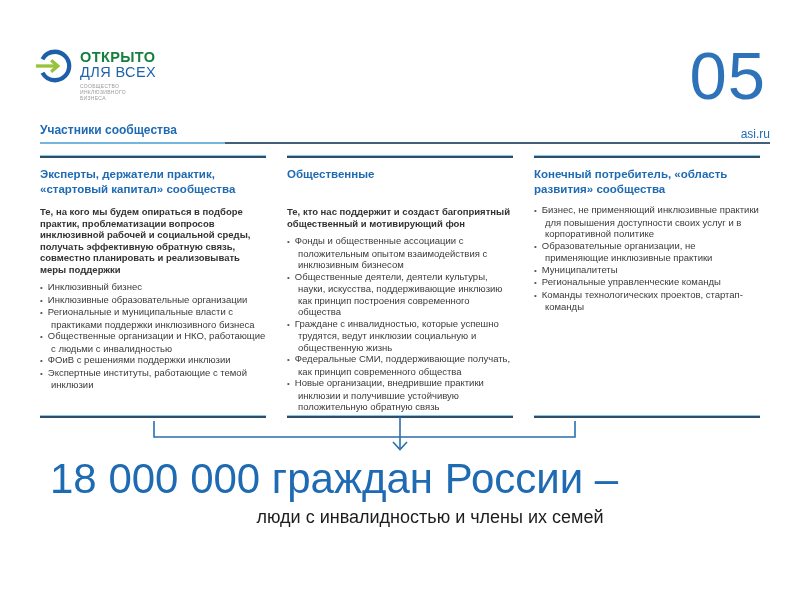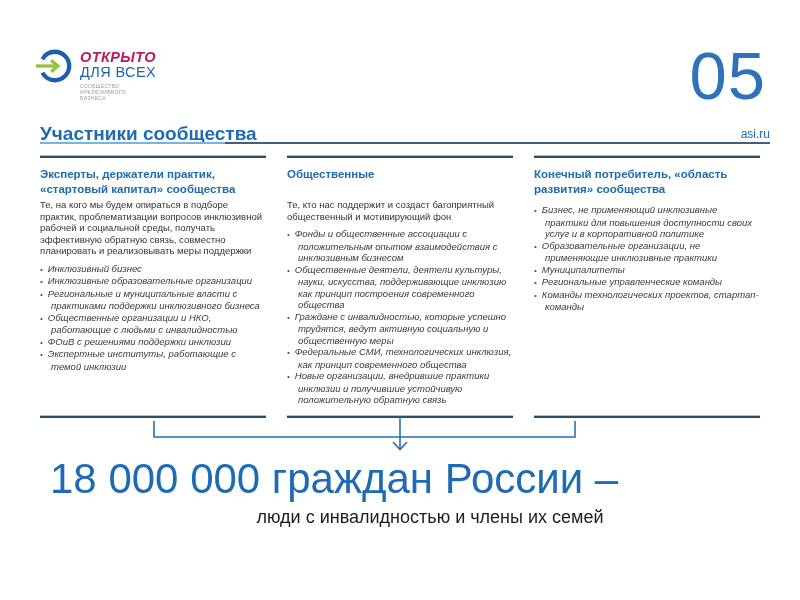--- a/index.html
+++ b/index.html
@@ -3,44 +3,44 @@
 <meta charset="utf-8">
 <style>
   * { margin:0; padding:0; box-sizing:border-box; }
   html,body { background:#ffffff; }
   body { width:800px; height:600px; font-family:"Liberation Sans", sans-serif; }
   .slide { position:relative; width:800px; height:600px; background:#fff; overflow:hidden; }
 
   
   .logo { position:absolute; left:35px; top:47px; display:flex; align-items:flex-start; gap:7px; }
   .logo-text { padding-top:3px; }
-  .logo-line1 { color:#be185d; font-weight:700; font-size:14.5px; line-height:15px; letter-spacing:.4px;font-style:italic; }
+  .logo-line1 { color:#15803d; font-weight:700; font-size:14.5px; line-height:15px; letter-spacing:.4px; }
   .logo-line2 { color:#1d64ad; font-weight:400; font-size:14.5px; line-height:15px; letter-spacing:.4px; }
   .logo-sub   { color:#9a9a9a; font-size:5px; line-height:6px; margin-top:3px; letter-spacing:.3px; width:70px; }
 
   
   .page-number { position:absolute; top:36px; right:34px; font-size:67px; line-height:80px;
                  color:#2e73ba; font-weight:400; letter-spacing:1px; }
 
   
-  .page-title { position:absolute; left:40px; top:123px; font-size:19px; font-weight:700; color:#1e6ab3; }
+  .page-title { position:absolute; left:40px; top:123px; font-size:12px; font-weight:700; color:#1e6ab3; }
   .site-link  { position:absolute; right:30px; top:127px; font-size:12px; color:#1e6ab3; text-decoration:none; }
   .header-rule { position:absolute; left:40px; top:142px; width:730px; height:2px; background:#42607a; }
   .header-rule::before { content:''; position:absolute; left:0; top:0; width:185px; height:2px; background:#74b6e0; }
 
   
   .columns { position:absolute; left:40px; top:155px; width:720px; display:flex; gap:21px; }
   .col { flex:1 1 0; display:flex; flex-direction:column; height:263px; }
   .col-rule { height:3px; background:linear-gradient(to bottom, #8ec6e8 35%, #2d4e6b 35%); }
   .col-rule.bottom { margin-top:auto; }
   .col-heading { margin-top:9px; min-height:31px; font-size:11.5px; line-height:14.5px;
                  font-weight:700; color:#1e6ab3; }
-  .col-intro { margin-top:1px; font-size:9.5px; line-height:11.5px; font-weight:400; color:#333; }
+  .col-intro { margin-top:8px; font-size:9.5px; line-height:11.5px; font-weight:700; color:#333; }
   .col-intro:empty { display:none; }
-  ul.bullets { margin-top:6px; list-style:none;font-style:italic; }
+  ul.bullets { margin-top:6px; list-style:none; }
   ul.bullets li { font-size:9.5px; line-height:11.5px; color:#3a3a3a;
                   padding-left:11px; text-indent:-11px; }
   ul.bullets li::before { content:'•'; color:#555; margin-right:5px; font-size:8px; }
 
   
   .bracket { position:absolute; left:0; top:414px; }
 
   
   .headline { position:absolute; left:50px; top:455px; width:620px; 
               font-size:42px; line-height:48px; font-weight:500; color:#1e6ab3; }
@@ -88,22 +88,22 @@
       <div class="col-rule bottom"></div>
     </section>
 
     <section class="col">
       <div class="col-rule top"></div>
       <h3 class="col-heading">Общественные</h3>
       <p class="col-intro">Те, кто нас поддержит и создаст багоприятный общественный и мотивирующий фон</p>
       <ul class="bullets">
           <li>Фонды и общественные ассоциации с положительным опытом взаимодействия с инклюзивным бизнесом</li>
           <li>Общественные деятели, деятели культуры, науки, искусства, поддерживающие инклюзию как принцип построения современного общества</li>
-          <li>Граждане с инвалидностью, которые успешно трудятся, ведут активную социальную и общественную меры</li>
-          <li>Федеральные СМИ, технологических инклюзия, как принцип современного общества</li>
+          <li>Граждане с инвалидностью, которые успешно трудятся, ведут инклюзии социальную и общественную жизнь</li>
+          <li>Федеральные СМИ, поддерживающие получать, как принцип современного общества</li>
           <li>Новые организации, внедрившие практики инклюзии и получившие устойчивую положительную обратную связь</li>
         </ul>
       <div class="col-rule bottom"></div>
     </section>
 
     <section class="col">
       <div class="col-rule top"></div>
       <h3 class="col-heading">Конечный потребитель, «область развития» сообщества</h3>
 
       <ul class="bullets">

